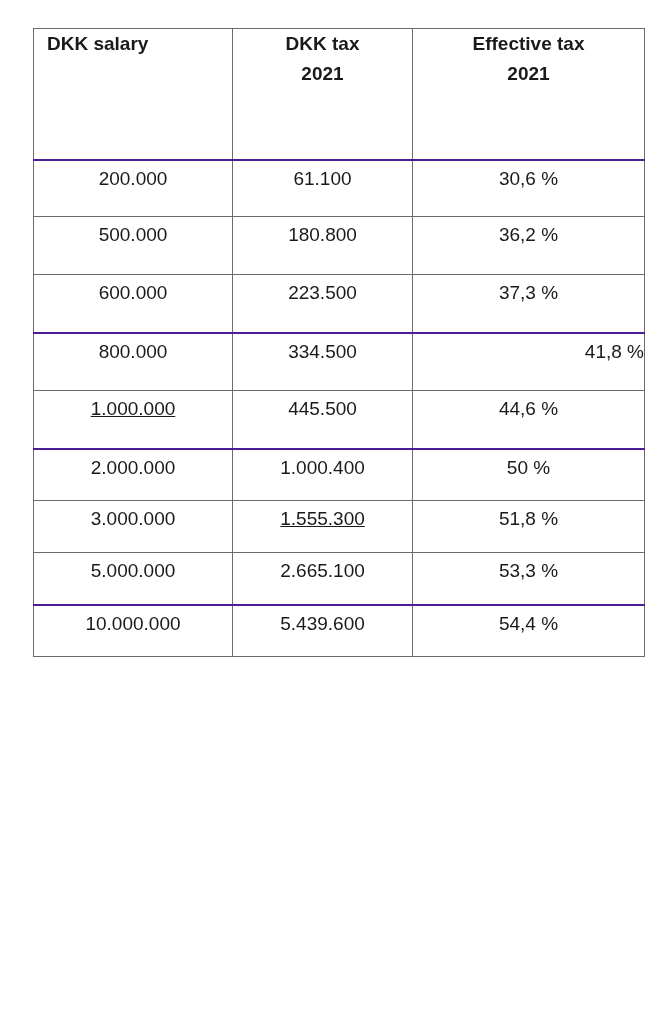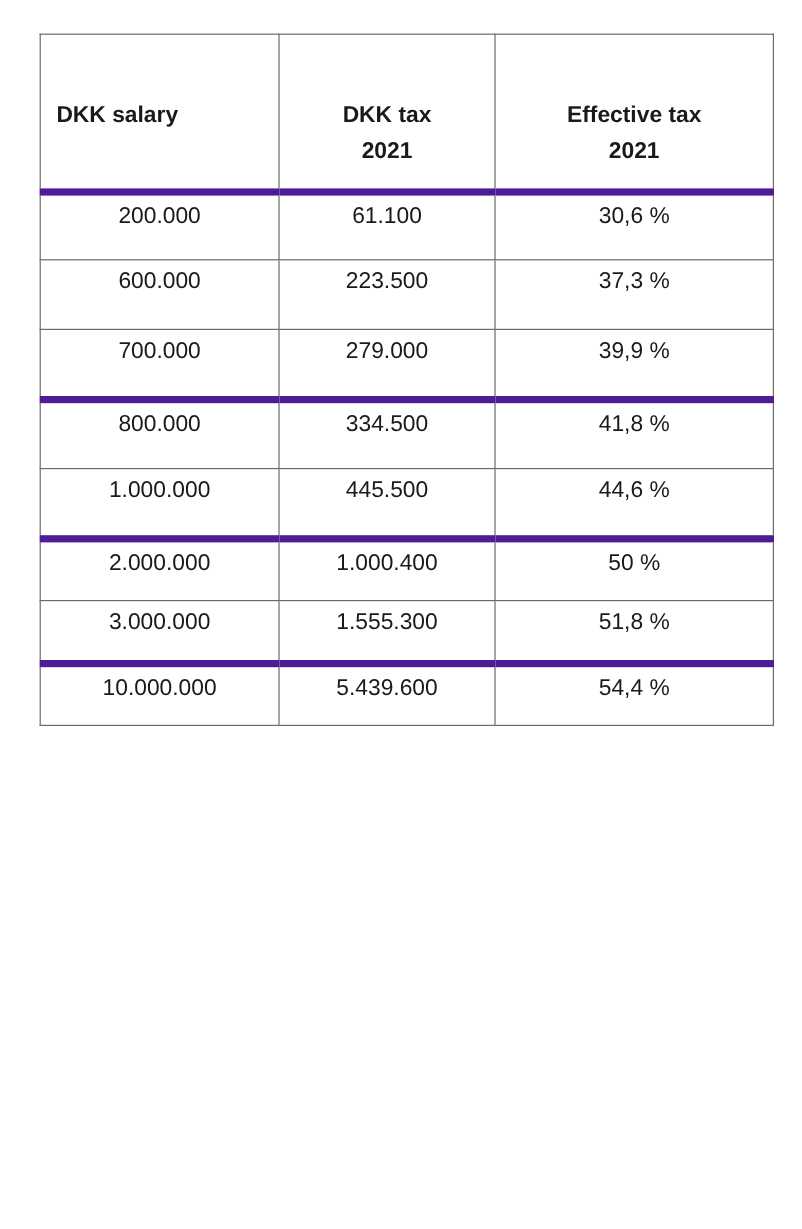--- a/index.html
+++ b/index.html
@@ -1,23 +1,23 @@
 <!DOCTYPE html>
 <html><head>
 <meta charset="utf-8">
 <style>
   html, body { margin:0; padding:0; background:#ffffff; }
   body { width:668px; height:1024px; position:relative; font-family:"Liberation Sans", sans-serif; color:#1a1a1a; }
   table { position:absolute; left:33px; top:28px; width:611px; border-collapse:collapse; table-layout:fixed; }
   col.c1 { width:199px; } col.c2 { width:180px; } col.c3 { width:232px; }
   td, th { border:1px solid #6b6b6b; font-size:19px; vertical-align:top; text-align:center; padding:0; }
-  th { font-weight:bold; height:131px; line-height:30px; vertical-align:top; padding-top:53px; box-sizing:border-box; }
+  th { font-weight:bold; height:131px; line-height:30px; vertical-align:top; box-sizing:border-box; }
   th.first { text-align:left; padding-left:13px; }
   tbody td { height:52px; padding-top:6px; box-sizing:border-box; line-height:24px; }
-  tr.dark td { border-top:6px solid #4c1d95; }
+  tr.dark td { border-top:2px solid #4c1d95; }
 </style>
 </head>
 <body>
 
 <table>
   <colgroup>
       <col class="c1">
       <col class="c2">
       <col class="c3">
     </colgroup>
@@ -36,48 +36,53 @@
       </th>
     </tr>
   </thead>
   <tbody id="tbody">
       <tr class="dark">
         <td style="height: 57px;">200.000</td>
         <td style="height: 57px;">61.100</td>
         <td style="height: 57px;">30,6 %</td>
       </tr>
       <tr>
+        <td style="height: 58px;">500.000</td>
+        <td style="height: 58px;">180.800</td>
+        <td style="height: 58px;">36,2 %</td>
+      </tr>
+      <tr>
         <td style="height: 58px;">600.000</td>
         <td style="height: 58px;">223.500</td>
         <td style="height: 58px;">37,3 %</td>
       </tr>
-      <tr>
-        <td style="height: 58px;">700.000</td>
-        <td style="height: 58px;">279.000</td>
-        <td style="height: 58px;">39,9 %</td>
-      </tr>
       <tr class="dark">
         <td style="height: 58px;">800.000</td>
         <td style="height: 58px;">334.500</td>
-        <td style="height: 58px;">41,8 %</td>
+        <td style="height: 58px; text-align: right;">41,8 %</td>
       </tr>
       <tr>
-        <td style="height: 58px;">1.000.000</td>
+        <td style="height: 58px; text-decoration: underline;">1.000.000</td>
         <td style="height: 58px;">445.500</td>
         <td style="height: 58px;">44,6 %</td>
       </tr>
       <tr class="dark">
         <td style="height: 52px;">2.000.000</td>
         <td style="height: 52px;">1.000.400</td>
         <td style="height: 52px;">50 %</td>
       </tr>
       <tr>
         <td style="height: 52px;">3.000.000</td>
-        <td style="height: 52px;">1.555.300</td>
+        <td style="height: 52px; text-decoration: underline;">1.555.300</td>
         <td style="height: 52px;">51,8 %</td>
+      </tr>
+      <tr>
+        <td style="height: 52px;">5.000.000</td>
+        <td style="height: 52px;">2.665.100</td>
+        <td style="height: 52px;">53,3 %</td>
       </tr>
       <tr class="dark">
         <td style="height: 52px;">10.000.000</td>
         <td style="height: 52px;">5.439.600</td>
         <td style="height: 52px;">54,4 %</td>
       </tr>
     </tbody>
 </table>
 
 </body></html>

